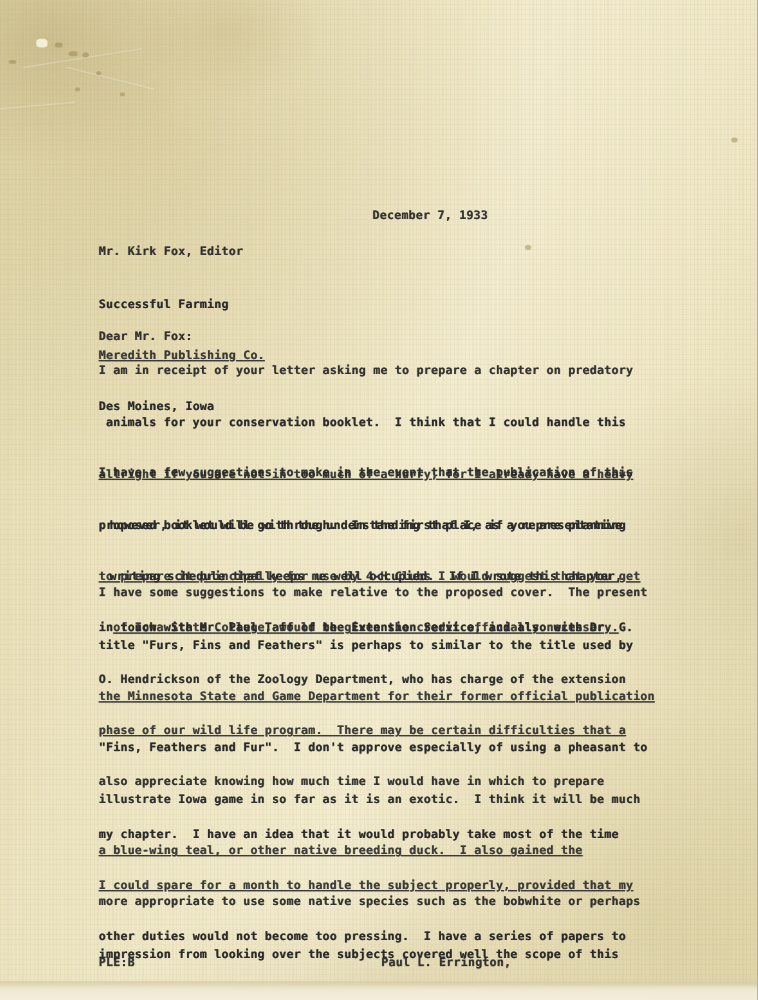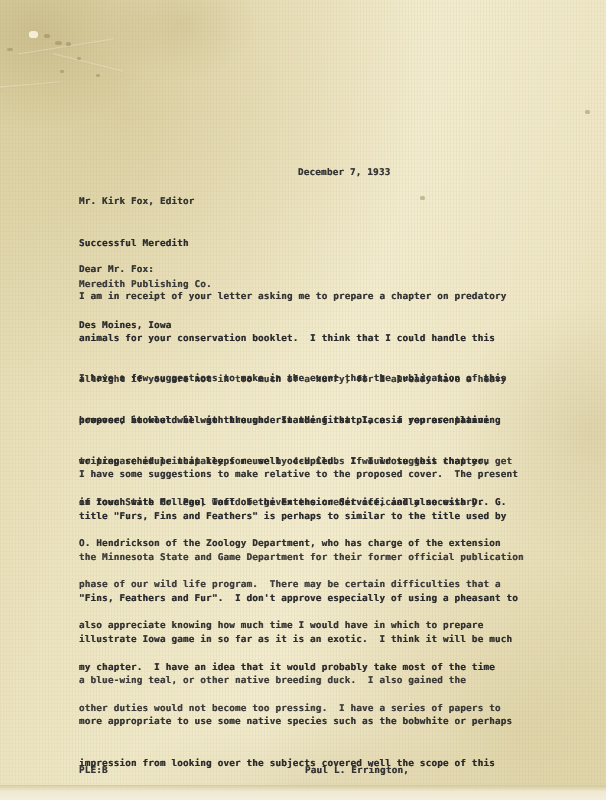--- a/index.html
+++ b/index.html
@@ -86,30 +86,30 @@
     text-shadow:
       0.35px 0 0 rgba(42,42,44,0.42),
       -0.35px 0 0 rgba(42,42,44,0.22),
       0 0.35px 0 rgba(42,42,44,0.18);
   }
   .block { position: absolute; white-space: pre; }
   .block .tline { position: static; display: block; left: auto; }
   #date-line { left: 298px; top: 139px; }
   #inside-address { left: 79px; top: 168px; }
   #salutation { left: 79px; top: 236px; }
-  #para1 { left: 79px; top: 263px; }
+  #para1 { left: 79px; top: 263px; text-align: center; }
   #para2 { left: 79px; top: 345px; }
   #para3 { left: 79px; top: 441px; }
   #para4 { left: 79px; top: 592px; }
   #closing { left: 300px; top: 688px; }
   #initials { left: 79px; top: 737px; }
   #signature-block { left: 305px; top: 737px; }
   
   .tline:nth-child(odd) { opacity: 0.95; }
-  .tline:nth-child(3n) { opacity: 0.90; }
+  .tline:nth-child(3n) { opacity: 0.90; text-decoration: underline; }
   .tline:nth-child(5n) { opacity: 0.97; }
 </style>
 </head>
 <body>
 
 <div id="page">
 
   <div id="paper-base"></div>
   <div id="paper-grain"></div>
   <div id="paper-stains"></div>
@@ -129,21 +129,21 @@
   <div class="fleck" style="left:420px; top:196px; width:5px; height:4px;"></div>
 
   <div id="typed">
 
     <div class="block" id="date-line">
       <span class="tline">December 7, 1933</span>
     </div>
 
     <div class="block" id="inside-address">
       <span class="tline">Mr. Kirk Fox, Editor</span>
-      <span class="tline">Successful Meredith</span>
+      <span class="tline">Successful Farming</span>
       <span class="tline">Meredith Publishing Co.</span>
       <span class="tline">Des Moines, Iowa</span>
     </div>
 
     <div class="block" id="salutation">
       <span class="tline">Dear Mr. Fox:</span>
     </div>
 
     <div class="block" id="para1">
       <span class="tline">I am in receipt of your letter asking me to prepare a chapter on predatory</span>
@@ -173,20 +173,21 @@
       <span class="tline">more appropriate to use some native species such as the bobwhite or perhaps</span>
       <span class="tline">impression from looking over the subjects covered well the scope of this</span>
       <span class="tline">booklet would be greater than that indicated by "Successful methods of</span>
       
       
     </div>
 
     <div class="block" id="para4">
       <span class="tline">also appreciate knowing how much time I would have in which to prepare</span>
       <span class="tline">my chapter.  I have an idea that it would probably take most of the time</span>
+      <span class="tline">I could spare for a month to handle the subject properly, provided that my</span>
       <span class="tline">other duties would not become too pressing.  I have a series of papers to</span>
       
       
     </div>
 
 
     <div class="block" id="initials">
       <span class="tline">PLE:B</span>
     </div>
 

